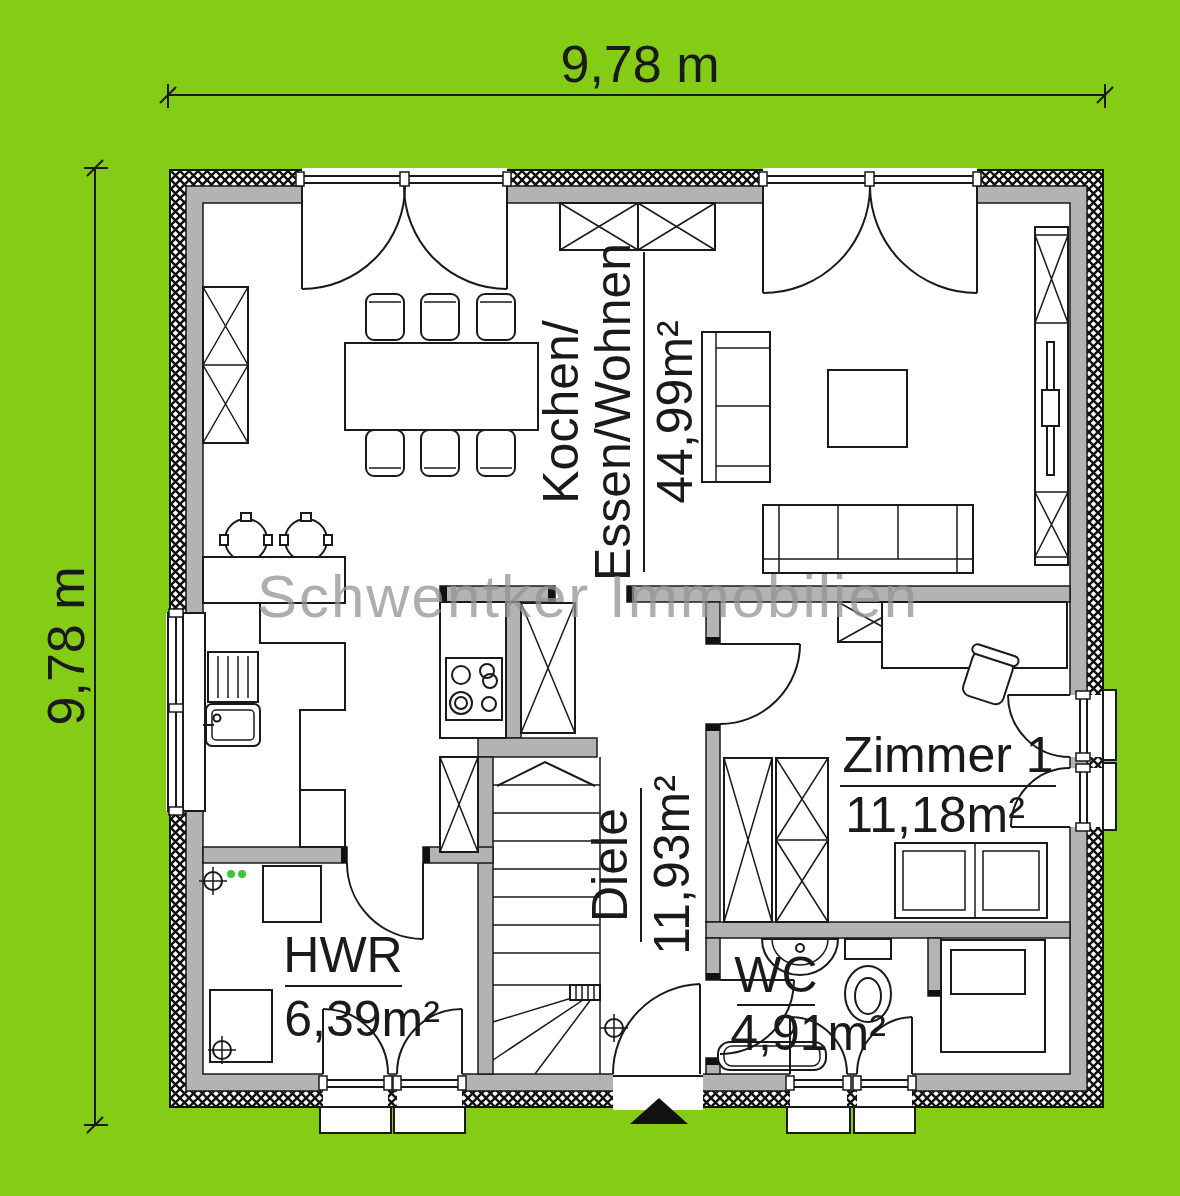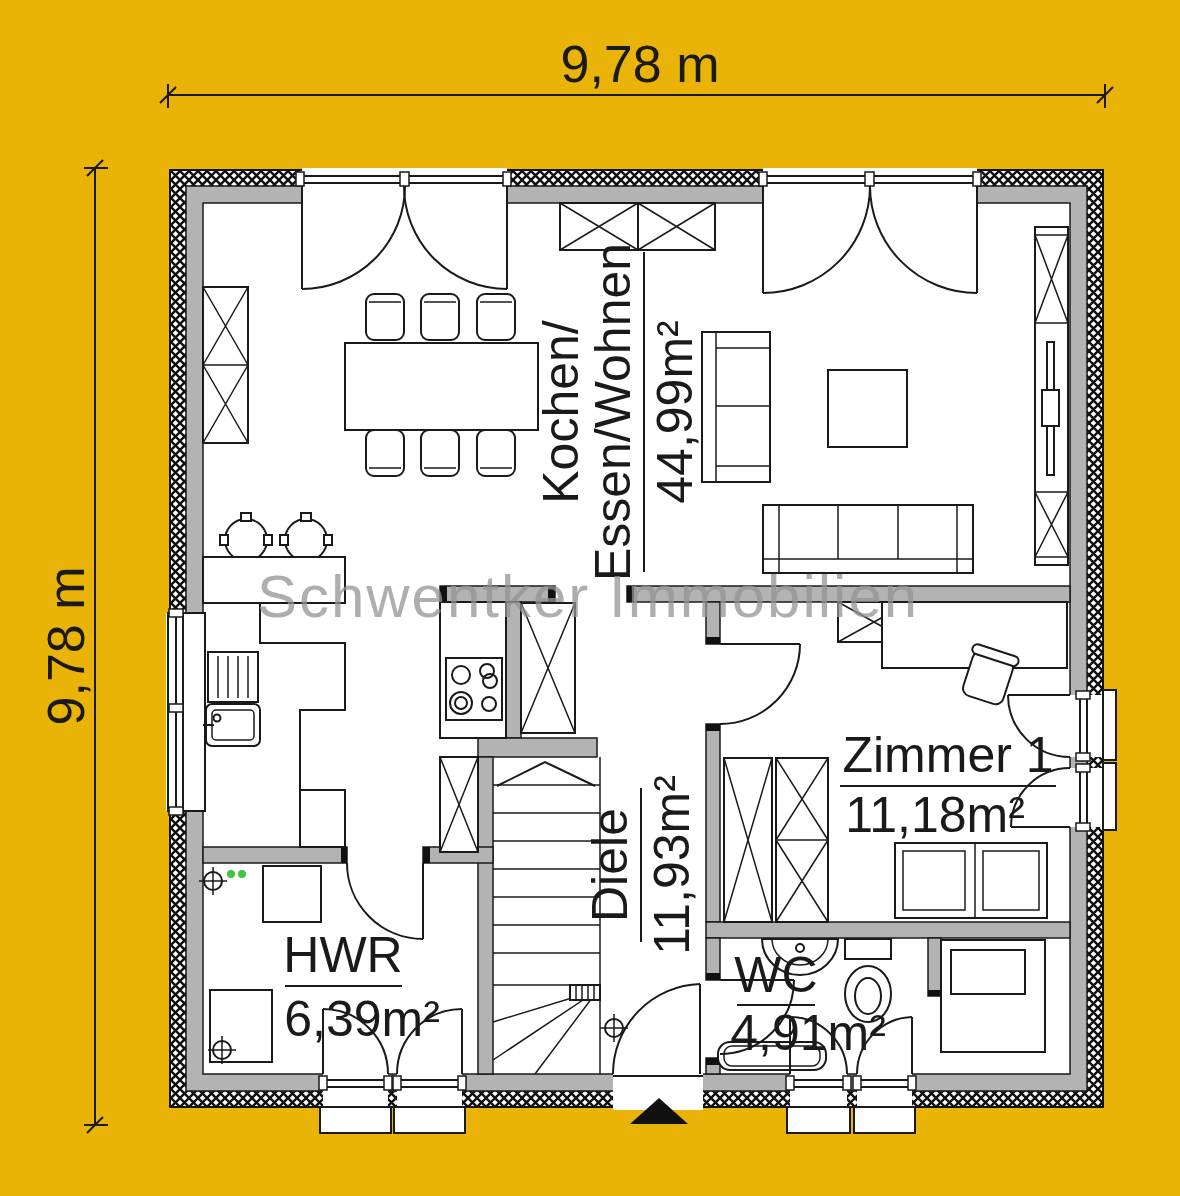--- a/index.html
+++ b/index.html
@@ -1,16 +1,16 @@
 <!DOCTYPE html>
 <html><head>
 <meta charset="utf-8">
 <style>
   html,body{margin:0;padding:0;background:#ffffff;}
-  .plan-wrap{width:1180px;height:1196px;position:relative;background:#eab308;overflow:hidden;}
+  .plan-wrap{width:1180px;height:1196px;position:relative;background:#84cc16;overflow:hidden;}
   svg{display:block;}
   text{font-family:"Liberation Sans","DejaVu Sans",sans-serif;fill:#1a1a1a;}
   .dim-label{font-size:52px;}
   .room-name{font-size:50px;}
   .room-area{font-size:50px;}
   .watermark-text{font-size:60px;fill:#949494;opacity:0.75;letter-spacing:2px;}
   .wall-int{fill:#b3b3b3;stroke:#1a1a1a;stroke-width:1.5;}
   .cap{fill:#111;}
   .ln{stroke:#1a1a1a;stroke-width:2;fill:none;}
   .thin{stroke:#1a1a1a;stroke-width:1.5;fill:none;}

